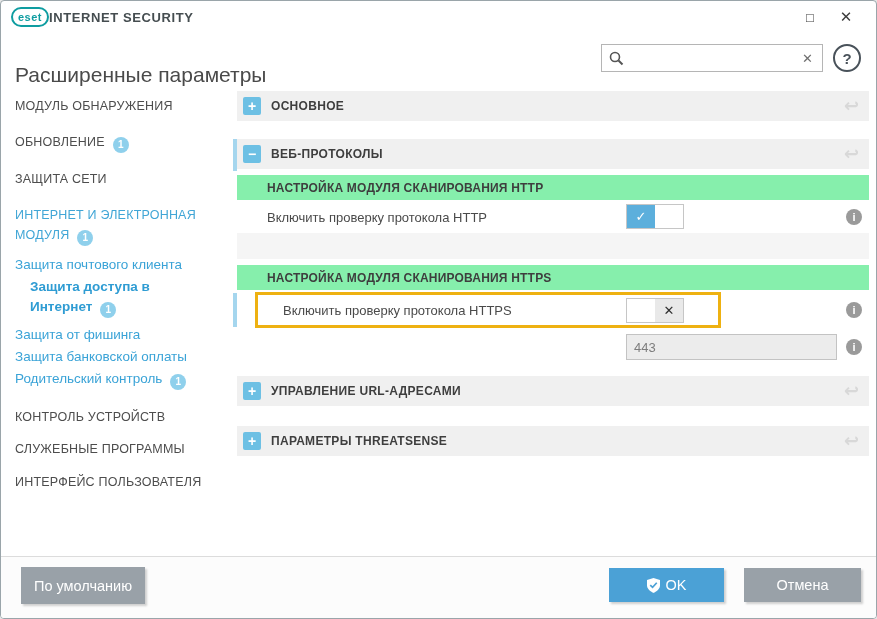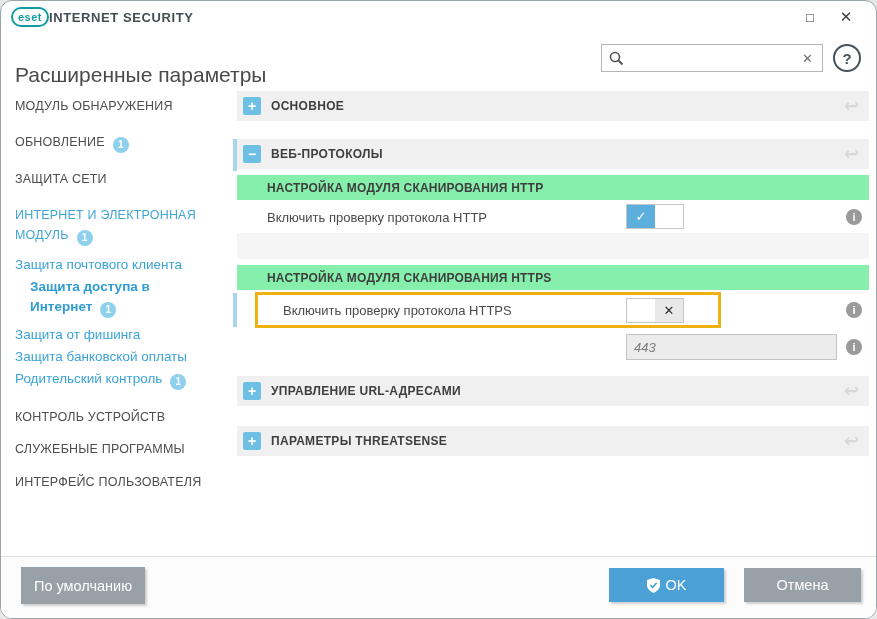--- a/index.html
+++ b/index.html
@@ -1,19 +1,19 @@
 <!DOCTYPE html>
 <html><head>
 <meta charset="utf-8">
 <style>
   * { margin:0; padding:0; box-sizing:border-box; font-family:"Liberation Sans","DejaVu Sans",sans-serif; }
   html,body { width:877px; height:619px; background:#e8e8e8; }
   .window {
     position:relative; width:877px; height:619px; background:#ffffff;
-    border:1px solid #9aa5aa; border-radius:12px; overflow:hidden;
+    border:1px solid #9aa5aa; border-radius:4px; overflow:hidden;
   }
   
   .titlebar { position:absolute; left:0; top:0; right:0; height:32px; display:flex; align-items:center; padding-left:10px; }
   .logo-oval {
     width:38px; height:20px; border:2px solid #0f9da1; border-radius:11px;
     display:flex; align-items:center; justify-content:center;
     color:#0f9da1; font-size:11px; font-weight:bold; letter-spacing:.5px;
   }
   .brand { font-size:13px; font-weight:600; color:#454d50; letter-spacing:.6px; }
   .winbtn { position:absolute; top:5px; width:22px; height:22px; display:flex; align-items:center; justify-content:center; color:#3c3c3c; cursor:default; }
@@ -45,21 +45,21 @@
   .opt-label { font-size:13px; color:#4a4a4a; }
   .opt-label.disabled { color:#b3b3b3; }
   .row { position:absolute; left:0; width:632px; display:flex; align-items:center; padding-left:30px; }
   .toggle { position:absolute; width:58px; height:25px; border:1px solid #c6c6c6; background:#fff; display:flex; }
   .toggle .half { flex:1; display:flex; align-items:center; justify-content:center; font-size:13px; font-weight:bold; }
   .toggle.on .half.left { background:#5cafdc; color:#fff; }
   .toggle.off .half.right { background:#e9e9e9; color:#2f2f2f; }
   .info { position:absolute; left:609px; width:16px; height:16px; border-radius:50%; background:#9a9a9a; color:#fff; font-size:11px; font-weight:bold; display:flex; align-items:center; justify-content:center; }
   .https-box { position:absolute; left:18px; top:203px; width:466px; height:36px; border:3px solid #eeb111; background:#fff; display:flex; align-items:center;padding-left:16px; }
   .https-box .opt-label { margin-left:9px; }
-  .ports-input { position:absolute; left:389px; width:211px; height:26px; background:#ececec; border:1px solid #c3c3c3; color:#7d7d7d; font-size:13px; padding-left:7px; outline:none;font-style:italic; }
+  .ports-input { position:absolute; left:389px; width:211px; height:26px; background:#ececec; border:1px solid #c3c3c3; color:#7d7d7d; font-size:13px; padding-left:7px; outline:none; }
   .strip { position:absolute; left:232px; width:4px; background:#a5d6ee; }
   
   .footer { position:absolute; left:0; right:0; bottom:0; height:62px; background:#fcfcfc; border-top:1px solid #dcdcdc; }
   .btn { position:absolute; display:flex; align-items:center; justify-content:center; color:#fff; cursor:default; }
   .btn-default { left:20px; top:10px; width:124px; height:37px; background:#99a1a8; font-size:14.5px; box-shadow:2px 2px 2px rgba(0,0,0,.18); }
   .btn-ok { left:608px; top:11px; width:115px; height:34px; background:#4ba1d6; font-size:14.5px; box-shadow:2px 2px 2px rgba(0,0,0,.18); }
   .btn-ok svg { margin-right:6px; }
   .btn-cancel { left:743px; top:11px; width:117px; height:34px; background:#99a1a8; font-size:14.5px; box-shadow:2px 2px 2px rgba(0,0,0,.18); }
 </style>
 </head>
@@ -97,21 +97,21 @@
     <div class="nav-item nav-cat" style="top:7px">
       <span>МОДУЛЬ ОБНАРУЖЕНИЯ</span>
     </div>
     <div class="nav-item nav-cat" style="top:43px">
       <span>ОБНОВЛЕНИЕ</span><span class="badge">1</span>
     </div>
     <div class="nav-item nav-cat" style="top:80px">
       <span>ЗАЩИТА СЕТИ</span>
     </div>
     <div class="nav-item nav-cat-active" style="top:116px">
-      <span>ИНТЕРНЕТ И ЭЛЕКТРОННАЯ МОДУЛЬ</span><span class="badge">1</span>
+      <span>ИНТЕРНЕТ И ЭЛЕКТРОННАЯ МОДУЛЯ</span><span class="badge">1</span>
     </div>
     <div class="nav-item nav-link" style="top:166px">
       <span>Защита почтового клиента</span>
     </div>
     <div class="nav-item nav-link-active" style="top:188px">
       <span>Защита доступа в Интернет</span><span class="badge">1</span>
     </div>
     <div class="nav-item nav-link" style="top:236px">
       <span>Защита от фишинга</span>
     </div>

